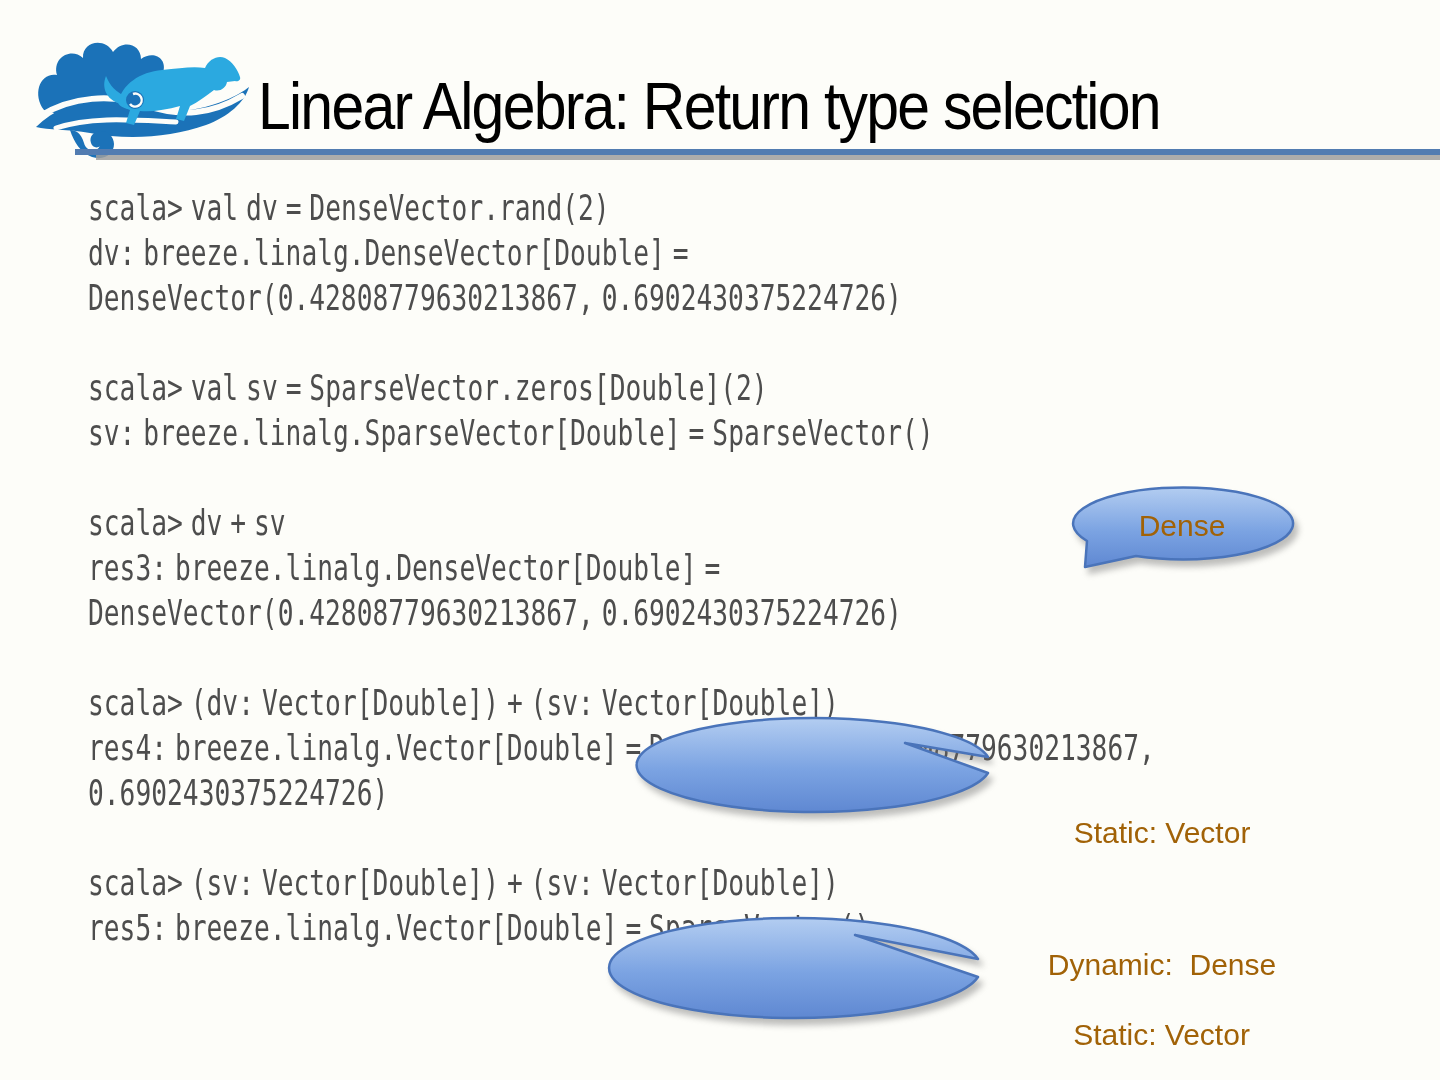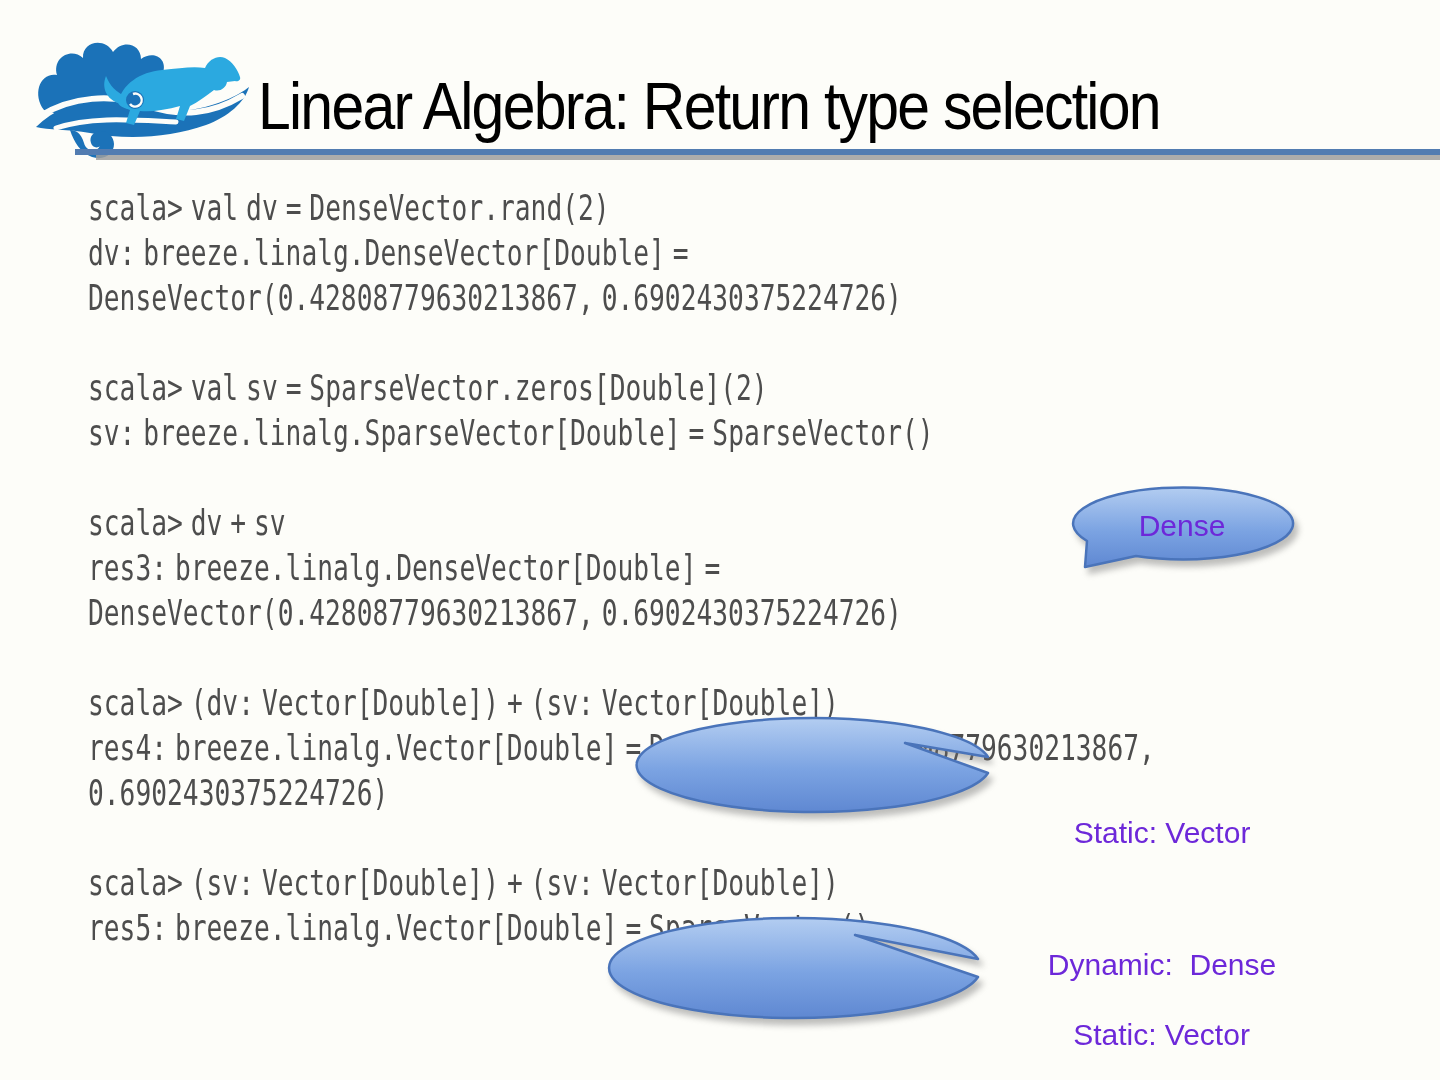--- a/index.html
+++ b/index.html
@@ -39,21 +39,21 @@
     transform: scaleX(0.75); transform-origin: 0 0;
     word-spacing: -0.30em;
   }
   .code .line { height: 45px; line-height: 45px; white-space: pre; }
 
   
   .bubble { position: absolute; }
   .bubble svg { position: absolute; left: 0; top: 0; overflow: visible;
                 filter: drop-shadow(4px 6px 3px rgba(110,110,110,0.45)); }
   .bubble .btext {
-    position: absolute; text-align: center; color: #6d28d9;
+    position: absolute; text-align: center; color: #a16207;
     font-size: 30px; line-height: 44px; white-space: pre;
   }
   .b1 { left: 1060px; top: 478px; width: 245px; height: 105px; }
   .b1 .btext { left: 12px; top: 26px; width: 220px; }
   .b2 { left: 900px; top: 710px; width: 450px; height: 115px; }
   .b2 .btext { left: 85px; top: 13px; width: 354px; }
   .b3 { left: 850px; top: 905px; width: 505px; height: 125px; }
   .b3 .btext { left: 125px; top: 20px; width: 373px; }
 </style>
 </head>

